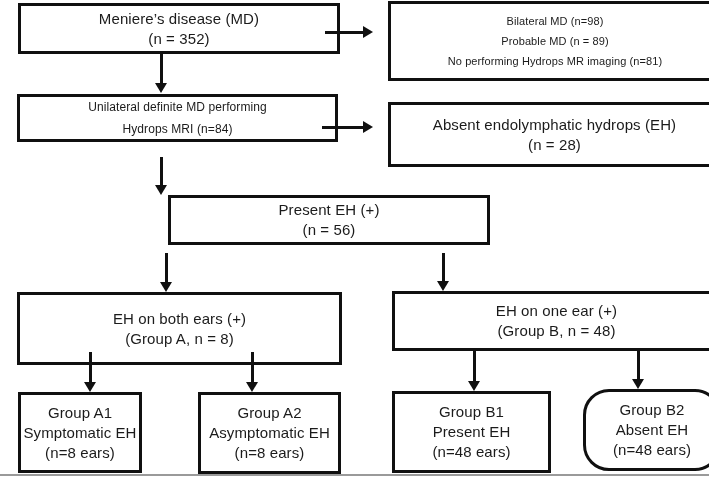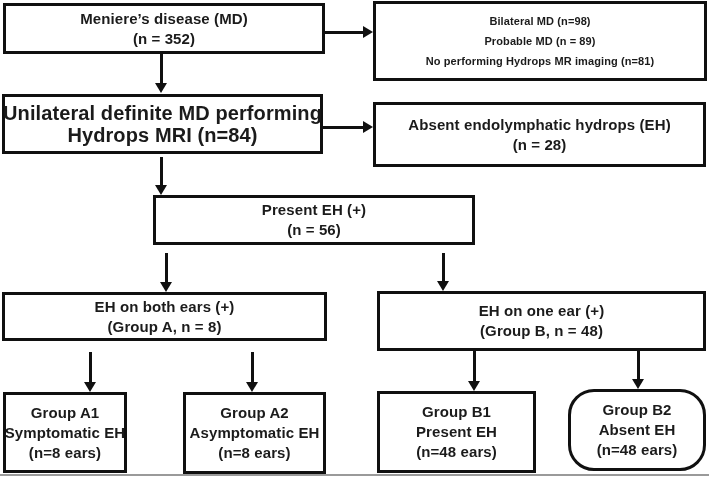--- a/index.html
+++ b/index.html
@@ -19,34 +19,35 @@
     position: absolute;
     box-sizing: border-box;
     border: 3px solid #101010;
     background: #ffffff;
     display: flex;
     flex-direction: column;
     align-items: center;
     justify-content: center;
     text-align: center;
     color: #1b1b1b;
-    font-weight: 700;
+    font-weight: 400;
     font-size: 15px;
     line-height: 20px;
     letter-spacing: 0.1px;
+    margin-left: 15px;
   }
   .box .bline { white-space: nowrap; }
 
   
   #box-meniere   { left: 3px;   top: 3px;   width: 322px; height: 51px; }
   #box-excluded  { left: 373px; top: 1px;   width: 334px; height: 80px; font-size: 11px; }
-  #box-unilateral{ left: 2px;   top: 94px;  width: 321px; height: 60px; font-size: 20px; line-height: 22px; }
+  #box-unilateral{ left: 2px;   top: 94px;  width: 321px; height: 48px; font-size: 12px; line-height: 22px; }
   #box-absent    { left: 373px; top: 102px; width: 333px; height: 65px; }
   #box-present   { left: 153px; top: 195px; width: 322px; height: 50px; align-items: center; }
-  #box-group-a   { left: 2px;   top: 292px; width: 325px; height: 49px; }
+  #box-group-a   { left: 2px;   top: 292px; width: 325px; height: 73px; }
   #box-group-b   { left: 377px; top: 291px; width: 329px; height: 60px; }
   #box-group-a1  { left: 3px;   top: 392px; width: 124px; height: 81px; align-items: center; }
   #box-group-a2  { left: 183px; top: 392px; width: 143px; height: 82px; }
   #box-group-b1  { left: 377px; top: 391px; width: 159px; height: 82px; }
   #box-group-b2  { left: 568px; top: 389px; width: 138px; height: 82px; border-radius: 26px; }
 
   
   .vline { position: absolute; width: 3px;  background: #101010; }
   .hline { position: absolute; height: 3px; background: #101010; }
   .ah-down {

